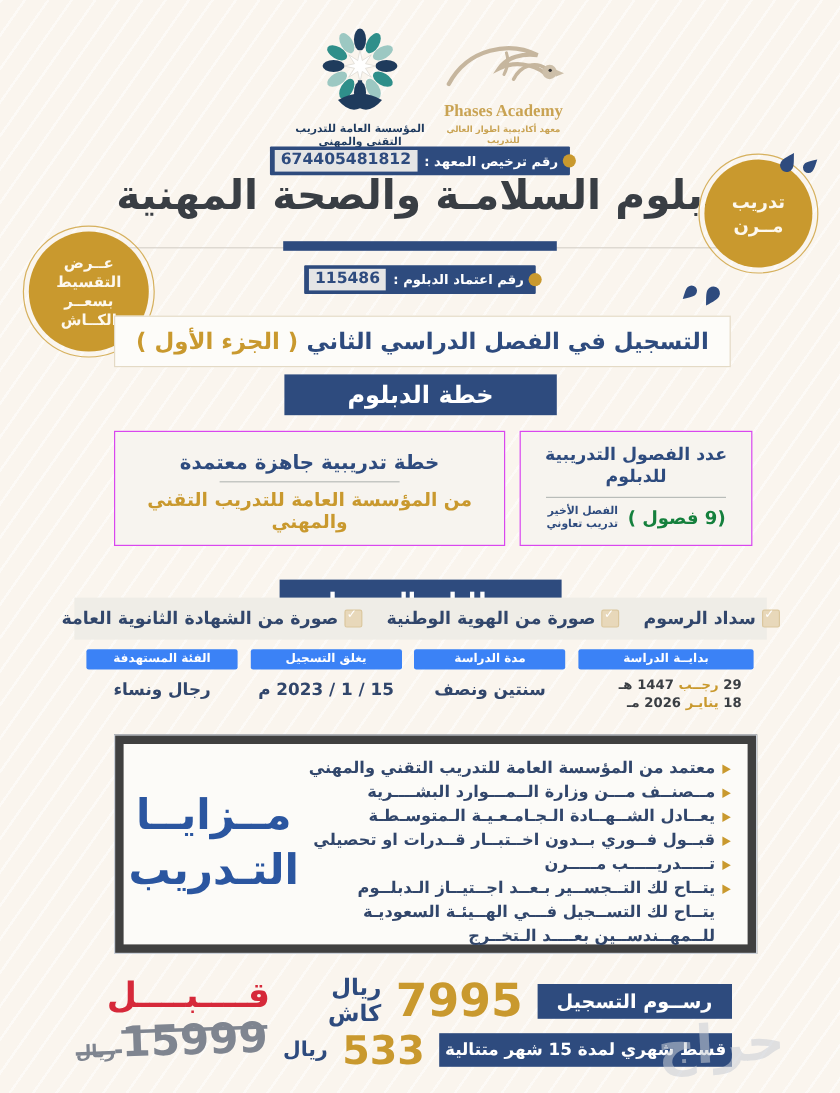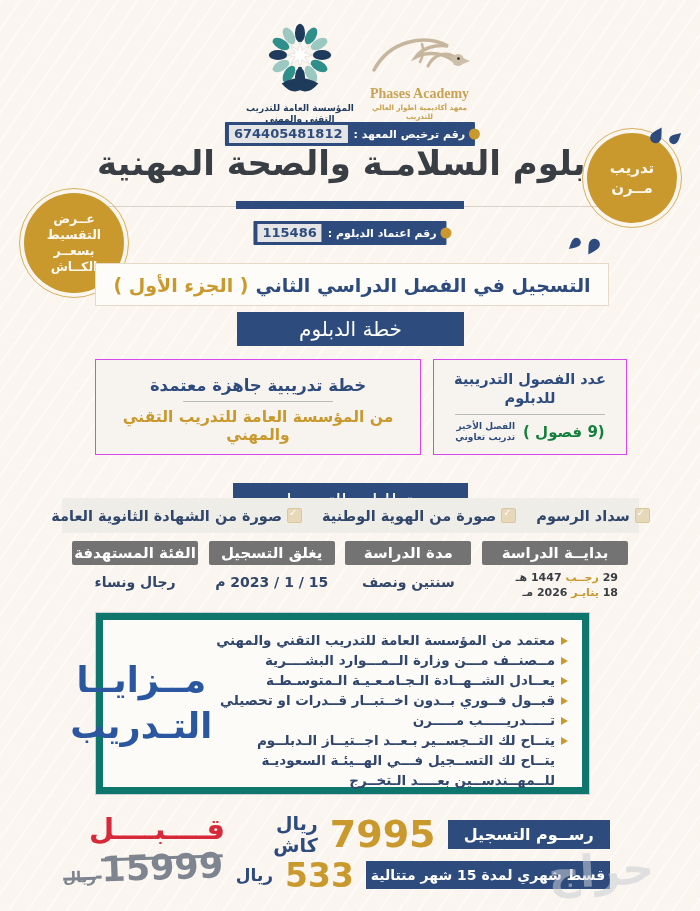--- a/index.html
+++ b/index.html
@@ -46,21 +46,21 @@
   .circle-left{top:193px;left:24px;width:100px;height:100px;font-size:12.5px;line-height:1.3;}
   .drops{position:absolute;}
   .drops-tr{top:124px;left:648px;}
   .drops-bl{top:228px;left:568px;transform:rotate(180deg);}
   
   .reg-strip{position:absolute;top:263px;left:95px;width:512px;height:41px;
     background:#FDFCF9;border:1px solid #E4DAC5;display:flex;align-items:center;justify-content:center;
     gap:7px;font-size:19px;font-weight:bold;color:#2E4B7E;}
   .reg-strip .gold{color:#C9992E;}
   
-  .banner{position:absolute;background:#2E4B7E;color:#fff;font-weight:normal;
+  .banner{position:absolute;background:#2E4B7E;color:#fff;font-weight:bold;
     display:flex;align-items:center;justify-content:center;}
   .banner-plan{top:312px;left:237px;width:227px;height:34px;font-size:20px;}
   .banner-req{top:461px;left:233px;width:235px;height:35px;font-size:20px;margin-top:22px;}
   
   .pbox{position:absolute;top:359px;background:#F7F4EF;border:1px solid #d946ef;
     box-sizing:border-box;text-align:center;}
   .pbox .divider{height:1px;background:#B9BCB9;margin:6px auto;}
   .box-ready{left:95px;width:326px;height:96px;padding-top:16px;}
   .box-ready .t{font-size:16.5px;font-weight:bold;color:#2E4B7E;}
   .box-ready .divider{width:150px;}
@@ -75,28 +75,28 @@
   .req-strip{position:absolute;top:498px;left:62px;width:577px;height:35px;background:#EFEDE7;
     display:flex;direction:rtl;align-items:center;justify-content:center;gap:20px;}
   .req-item{display:flex;direction:rtl;align-items:center;gap:5px;
     font-size:14.5px;font-weight:bold;color:#31466B;white-space:nowrap;}
   .chk{width:13px;height:13px;background:#E8D8BA;border:1px solid #DBC79E;border-radius:2px;
     position:relative;flex:0 0 auto;}
   .chk::after{content:"✓";position:absolute;top:-2px;left:1px;color:#fff;font-size:10px;font-weight:bold;}
   
   .schedule{position:absolute;top:541px;left:72px;width:556px;display:flex;direction:rtl;justify-content:space-between;}
   .col{text-align:center;}
-  .col .hd{background:#737373;color:#fff;font-size:15px;font-weight:bold;padding:3px 0;border-radius:2px;}
+  .col .hd{background:#3b82f6;color:#fff;font-size:10px;font-weight:bold;padding:3px 0;border-radius:2px;}
   .col .val{margin-top:9px;font-size:14px;font-weight:bold;color:#31466B;}
   .col-start{width:146px;} .col-dur{width:126px;} .col-close{width:126px;} .col-target{width:126px;}
   .col-start .dates{margin-top:5px;font-size:11px;font-weight:bold;color:#3A3E43;
     line-height:1.4;text-align:right;padding-right:10px;}
   .col-start .m{color:#C9992E;}
   
-  .benefits{position:absolute;top:612px;left:95px;width:495px;height:183px;background:#0f766e;
+  .benefits{position:absolute;top:612px;left:95px;width:536px;height:183px;background:#404040;
     border:1px solid #CBD0D8;box-sizing:border-box;padding:7px;}
   .bcard{width:100%;height:100%;background:#FCFBF8;display:flex;direction:rtl;box-sizing:border-box;}
   .blist{flex:1;list-style:none;margin:0;padding:11px 14px 8px 4px;}
   .b-item{display:flex;direction:rtl;align-items:center;gap:6px;
     font-size:13.5px;font-weight:bold;color:#31466B;line-height:1.48;white-space:nowrap;}
   .tri{width:0;height:0;border-top:4.5px solid transparent;border-bottom:4.5px solid transparent;
     border-left:7px solid #C9992E;flex:0 0 auto;}
   .tri.hide{visibility:hidden;}
   .btitle{width:158px;display:flex;flex-direction:column;align-items:center;justify-content:center;
     color:#2B56A0;font-weight:bold;font-size:35px;line-height:1.3;text-align:center;}

